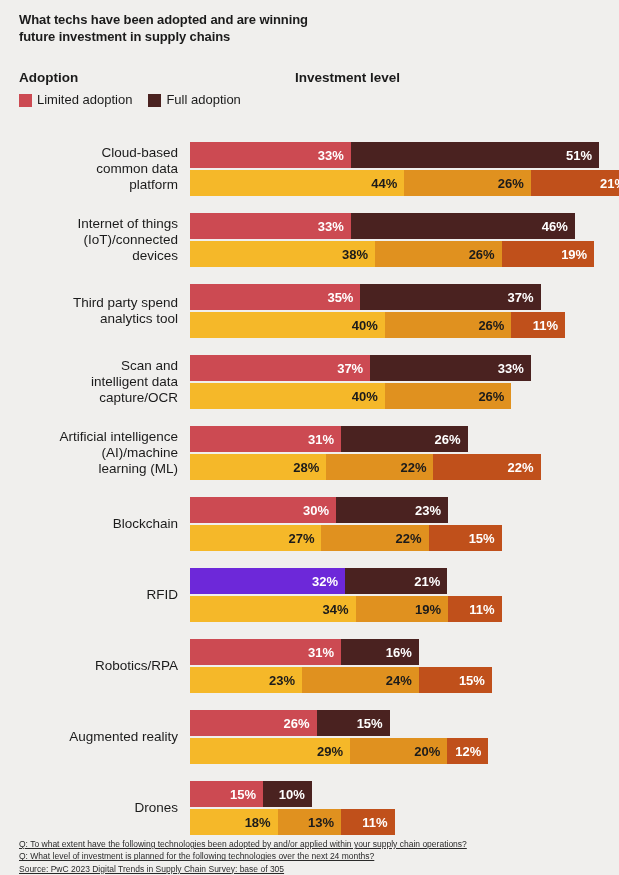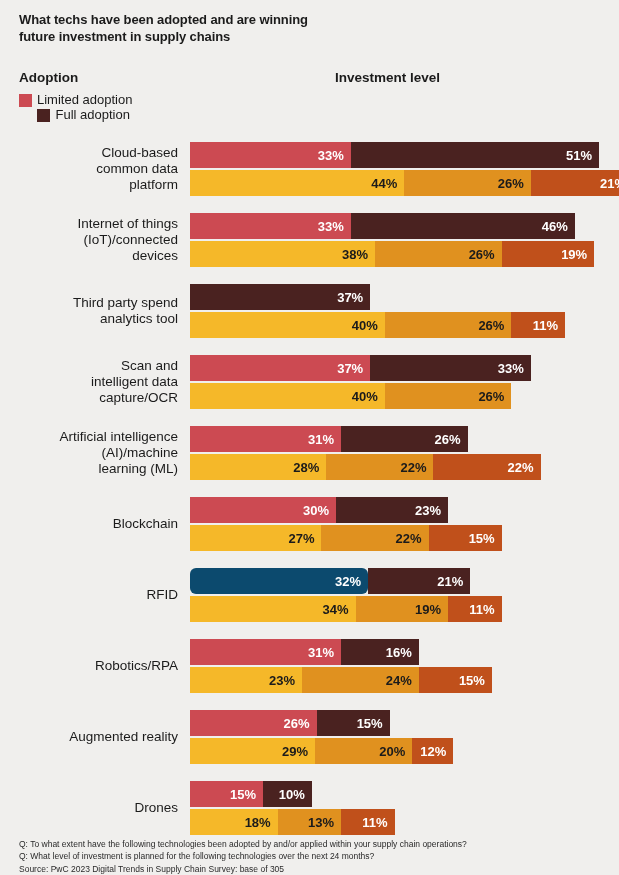--- a/index.html
+++ b/index.html
@@ -33,33 +33,32 @@
   
   #legend-area {
     position: absolute;
     left: 0;
     top: 70px;
     width: 619px;
     height: 70px;
   }
   .legend-group { position: absolute; top: 0; }
   #legend-adoption { left: 19px; }
-  #legend-investment { left: 295px; margin-left: 40px; }
+  #legend-investment { left: 295px; }
 
   .legend-heading {
     font-size: 13.5px;
     font-weight: bold;
     color: #1b1b1b;
     margin-bottom: 7px;
     white-space: nowrap;
   }
   .legend-items {
     display: flex;
-    flex-direction: column;
-    align-items: center;
+    align-items: flex-end;
   }
   .legend-item {
     display: flex;
     flex-direction: row;
     align-items: flex-start;
     margin-right: 16px;
   }
   .legend-item:last-child { margin-right: 0; }
   .swatch {
     width: 13px;
@@ -125,21 +124,21 @@
   
   #footnotes {
     position: absolute;
     left: 19px;
     top: 838px;
     width: 580px;
     font-size: 8.5px;
     line-height: 1.45;
     color: #2a2a2a;
   }
-  #footnotes .fn { display: block; white-space: nowrap; }
+  #footnotes .fn { display: block; white-space: nowrap; text-decoration: underline; }
 </style>
 </head>
 <body>
 
 <div id="chart-title">
   <span class="line">What techs have been adopted and are winning</span>
   <span class="line">future investment in supply chains</span>
 </div>
 
 <div id="legend-area">
@@ -192,20 +191,21 @@
           <div class="seg" style="width: 126.62px; background: rgb(224, 145, 31); color: rgb(27, 27, 27);">26%</div>
           <div class="seg" style="width: 92.53px; background: rgb(192, 80, 27); color: rgb(255, 255, 255);">19%</div>
         </div>
       </div>
     </div>
     <div class="row-group">
       <div class="row-label">Third party spend
 analytics tool</div>
       <div class="bars">
         <div class="bar bar-adoption">
+          <div class="seg" style="width: 170.45px; background: rgb(204, 74, 82); color: rgb(255, 255, 255);">35%</div>
           <div class="seg" style="width: 180.19px; background: rgb(74, 34, 32); color: rgb(255, 255, 255);">37%</div>
         </div>
         <div class="bar bar-investment">
           <div class="seg" style="width: 194.8px; background: rgb(245, 184, 41); color: rgb(27, 27, 27);">40%</div>
           <div class="seg" style="width: 126.62px; background: rgb(224, 145, 31); color: rgb(27, 27, 27);">26%</div>
           <div class="seg" style="width: 53.57px; background: rgb(192, 80, 27); color: rgb(255, 255, 255);">11%</div>
         </div>
       </div>
     </div>
     <div class="row-group">
@@ -250,21 +250,21 @@
           <div class="seg" style="width: 131.49px; background: rgb(245, 184, 41); color: rgb(27, 27, 27);">27%</div>
           <div class="seg" style="width: 107.14px; background: rgb(224, 145, 31); color: rgb(27, 27, 27);">22%</div>
           <div class="seg" style="width: 73.05px; background: rgb(192, 80, 27); color: rgb(255, 255, 255);">15%</div>
         </div>
       </div>
     </div>
     <div class="row-group">
       <div class="row-label">RFID</div>
       <div class="bars">
         <div class="bar bar-adoption">
-          <div class="seg" style="width: 178px; background: #0c4a6e; color: rgb(255, 255, 255); border-radius: 6px;">32%</div>
+          <div class="seg" style="width: 155px; background: #6d28d9; color: rgb(255, 255, 255);">32%</div>
           <div class="seg" style="width: 102.27px; background: rgb(74, 34, 32); color: rgb(255, 255, 255);">21%</div>
         </div>
         <div class="bar bar-investment">
           <div class="seg" style="width: 165.58px; background: rgb(245, 184, 41); color: rgb(27, 27, 27); text-align: right;">34%</div>
           <div class="seg" style="width: 92.53px; background: rgb(224, 145, 31); color: rgb(27, 27, 27);">19%</div>
           <div class="seg" style="width: 53.57px; background: rgb(192, 80, 27); color: rgb(255, 255, 255);">11%</div>
         </div>
       </div>
     </div>
     <div class="row-group">
@@ -282,21 +282,21 @@
       </div>
     </div>
     <div class="row-group">
       <div class="row-label">Augmented reality</div>
       <div class="bars">
         <div class="bar bar-adoption">
           <div class="seg" style="width: 126.62px; background: rgb(204, 74, 82); color: rgb(255, 255, 255);">26%</div>
           <div class="seg" style="width: 73.05px; background: rgb(74, 34, 32); color: rgb(255, 255, 255);">15%</div>
         </div>
         <div class="bar bar-investment">
-          <div class="seg" style="width: 125px; background: rgb(245, 184, 41); color: rgb(27, 27, 27);">29%</div>
+          <div class="seg" style="width: 160px; background: rgb(245, 184, 41); color: rgb(27, 27, 27);">29%</div>
           <div class="seg" style="width: 97.4px; background: rgb(224, 145, 31); color: rgb(27, 27, 27);">20%</div>
           <div class="seg" style="width: 41px; background: rgb(192, 80, 27); color: rgb(255, 255, 255);">12%</div>
         </div>
       </div>
     </div>
     <div class="row-group">
       <div class="row-label">Drones</div>
       <div class="bars">
         <div class="bar bar-adoption">
           <div class="seg" style="width: 73.05px; background: rgb(204, 74, 82); color: rgb(255, 255, 255);">15%</div>

